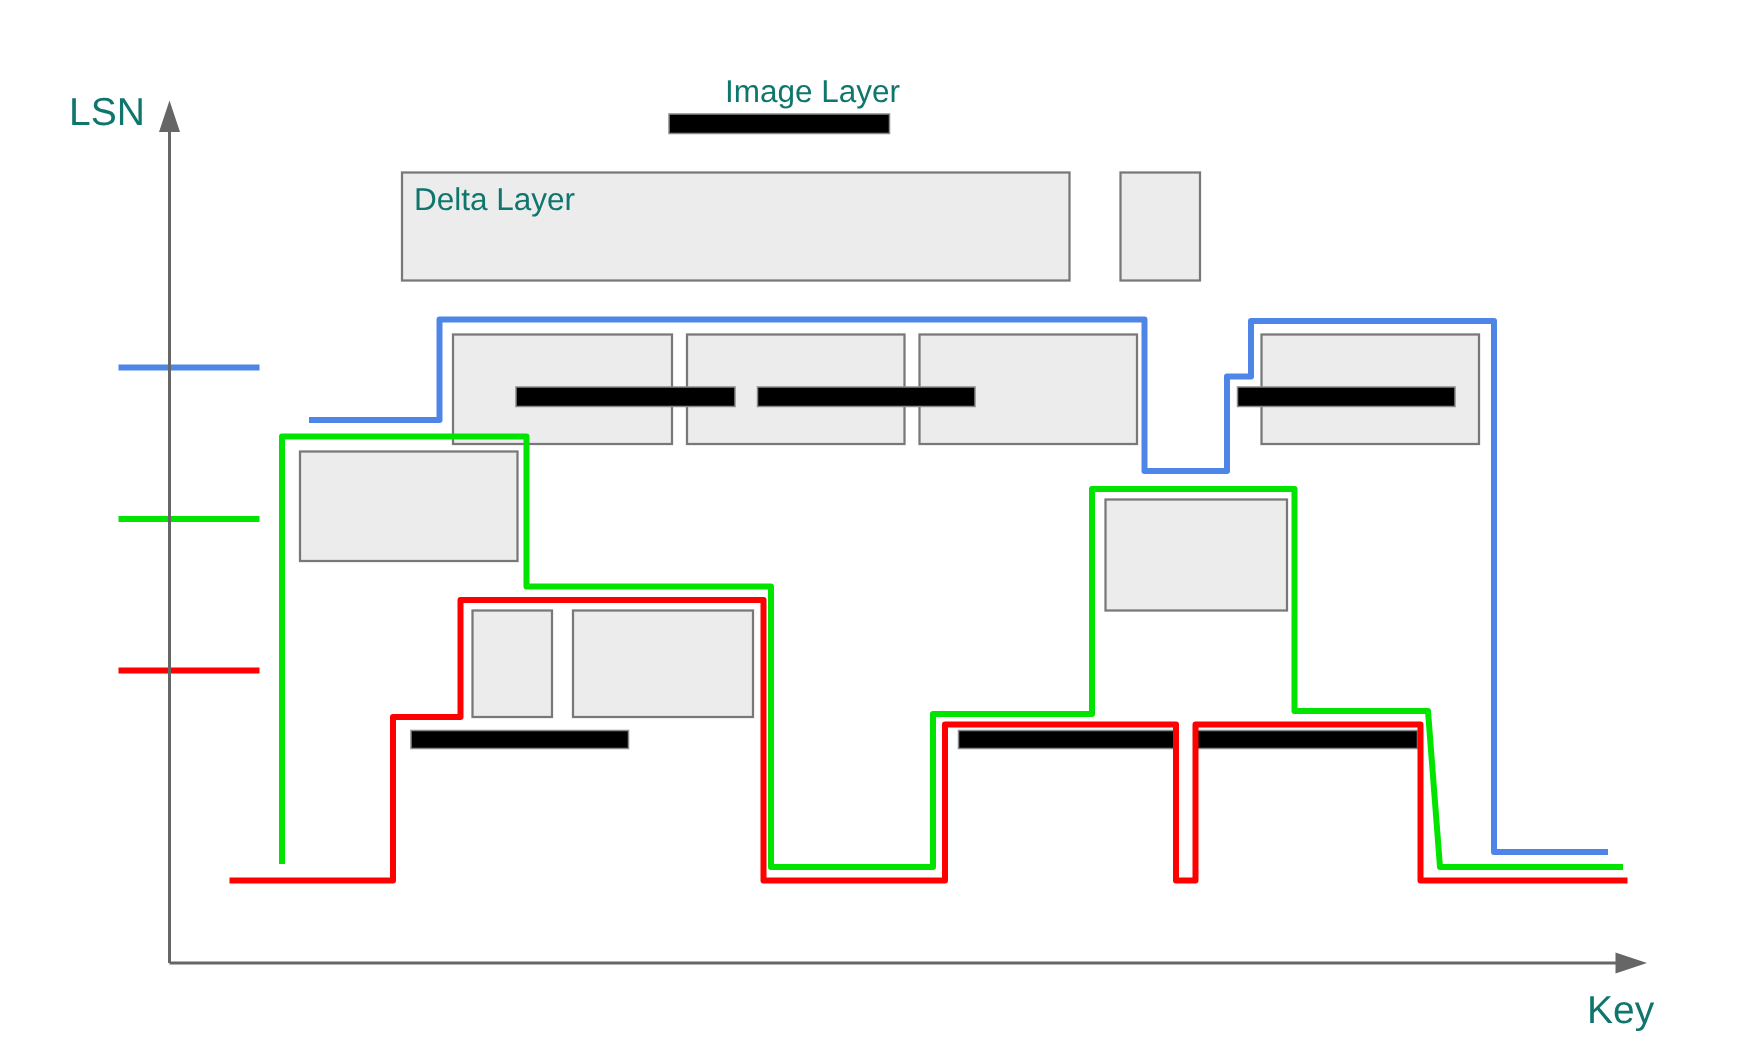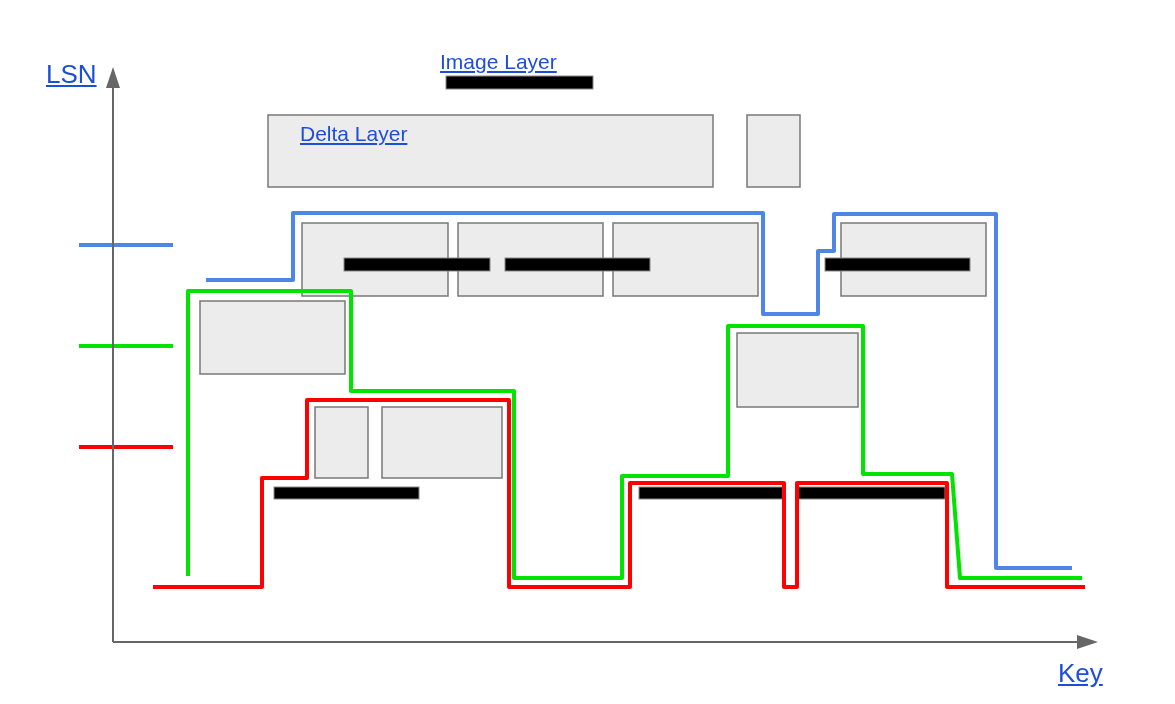--- a/index.html
+++ b/index.html
@@ -15,45 +15,44 @@
     font-family: "Liberation Sans", sans-serif;
     overflow: hidden;
   }
   .stage svg {
     position: absolute;
     left: 0;
     top: 0;
   }
   .diagram-label {
     position: absolute;
-    color: #1d4ed8;
+    color: #0f766e;
     white-space: nowrap;
     line-height: 1.1;
-    text-decoration: underline;
   }
   .lsn-label {
     left: 46px;
     top: 60px;
     font-size: 26px;
   }
   .key-label {
     left: 1058px;
     top: 659px;
     font-size: 26px;
     text-align: center;
   }
   .image-layer-label {
     left: 440px;
     top: 50px;
     width: 160px;
-    text-align: left;
+    text-align: right;
     font-size: 21px;
   }
   .delta-layer-label {
-    left: 300px;
+    left: 276px;
     top: 122px;
     font-size: 21px;
   }
 </style>
 </head>
 <body>
 
 <div class="stage">
   <svg id="diagram-svg" width="1175" height="704" viewBox="0 0 1175 704">
       <rect x="268" y="115" width="445" height="72" fill="#ececec" stroke="#787878" stroke-width="1.5"></rect>

